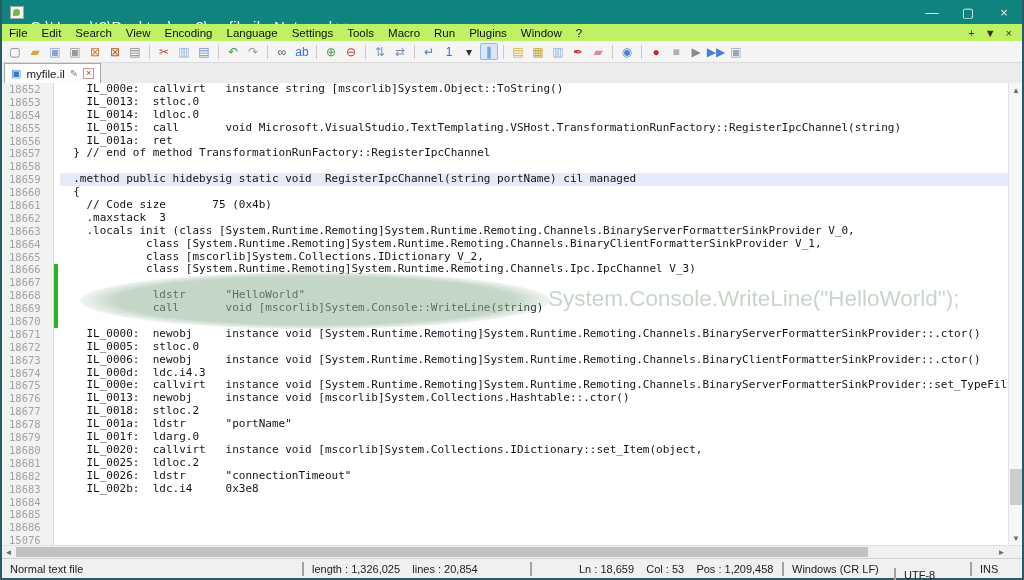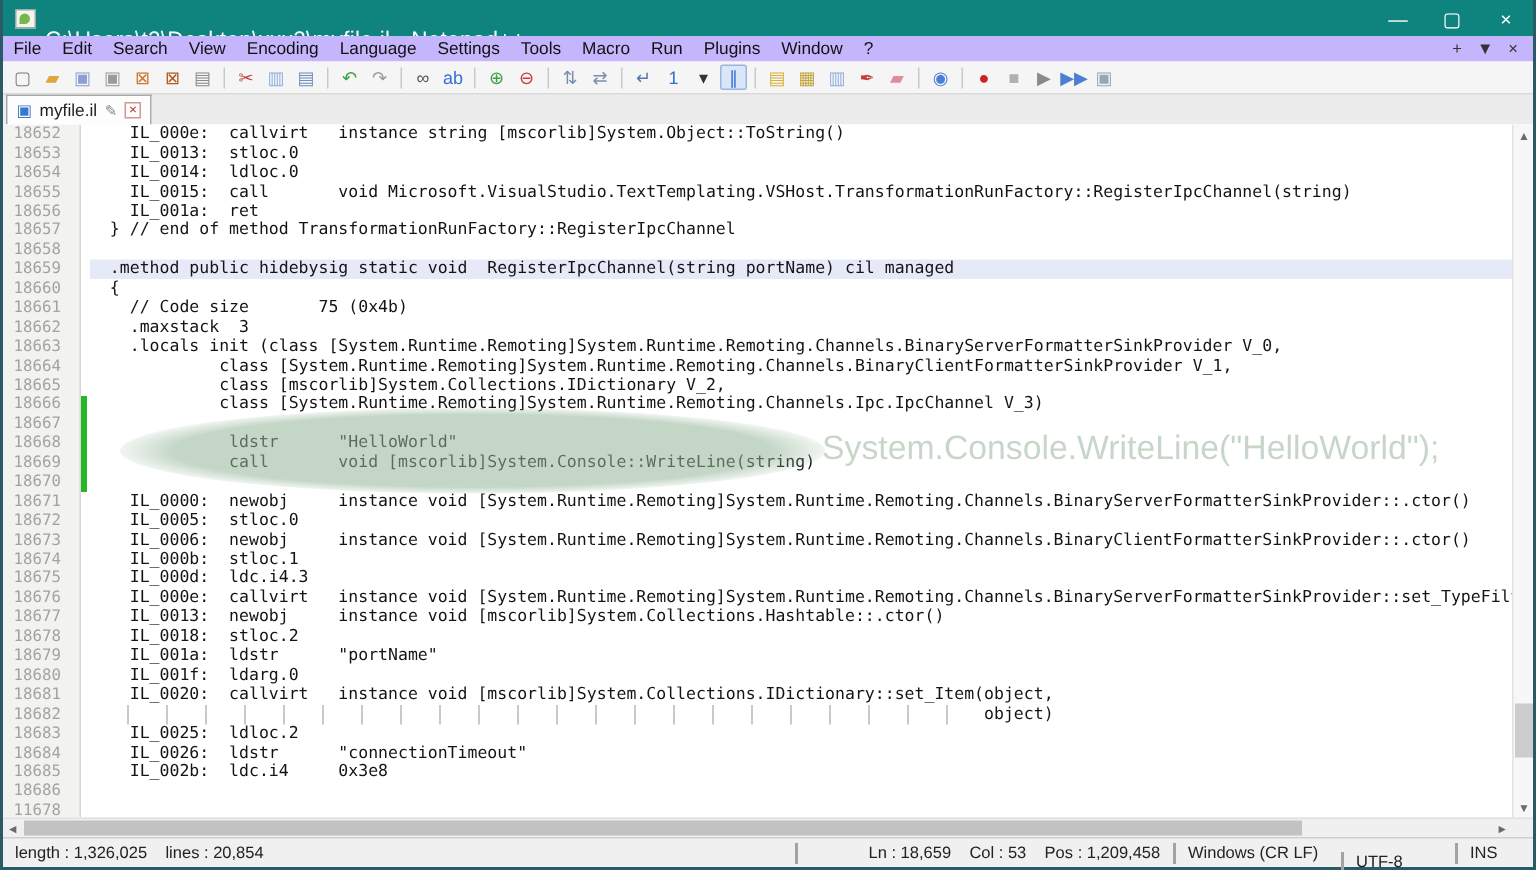--- a/index.html
+++ b/index.html
@@ -12,21 +12,21 @@
 
   
   .titlebar { height:24px; background:#0f837d; display:flex; align-items:center; color:#fff; flex:0 0 auto; }
   .app-icon { width:14px; height:13px; margin:0 6px 0 8px; background:#f4f4ef; border:1px solid #9aa; position:relative; }
   .app-icon::after { content:""; position:absolute; left:2px; top:2px; width:7px; height:7px; background:#76b74a; border-radius:50% 50% 50% 0; }
   .title-text { font-size:15px; letter-spacing:.2px;margin-top:28px; }
   .win-controls { margin-left:auto; display:flex; height:100%; }
   .win-btn { width:36px; height:100%; display:flex; align-items:center; justify-content:center; font-size:13px; color:#fff; }
 
   
-  .menubar { height:17px; background:#c4b5fd; display:flex; align-items:center; font-size:11.5px; color:#111; flex:0 0 auto; }
+  .menubar { height:17px; background:#bef264; display:flex; align-items:center; font-size:11.5px; color:#111; flex:0 0 auto; }
   .menu-item { padding:1px 7px; }
   .menu-right { margin-left:auto; display:flex; align-items:center; gap:10px; padding-right:10px; color:#333; font-size:11px; }
 
   
   .toolbar { height:21px; background:#f5f5f5; display:flex; align-items:center; padding-left:3px; flex:0 0 auto; }
   .tb-icon { width:18px; height:17px; display:flex; align-items:center; justify-content:center; font-size:12px; line-height:1; margin:0 1px; }
   .tb-icon.pressed { border:1px solid #9ab6e0; background:#dbe7f7; border-radius:2px; }
   .tb-sep { width:1px; height:14px; background:#c9c9c9; margin:0 4px; }
 
   
@@ -190,21 +190,21 @@
         <div class="ln">18677</div>
         <div class="ln">18678</div>
         <div class="ln">18679</div>
         <div class="ln">18680</div>
         <div class="ln">18681</div>
         <div class="ln">18682</div>
         <div class="ln">18683</div>
         <div class="ln">18684</div>
         <div class="ln">18685</div>
         <div class="ln">18686</div>
-        <div class="ln">11678</div>
+        <div class="ln">15076</div>
       </div>
     <div class="change-margin" id="change-margin">
         <div class="change-bar" style="top: 180.6px; height: 64.5px;"></div>
       </div>
     <div class="code-area" id="code-area">
       <div class="ellipse-highlight" style="left:20px; top:189px; width:470px; height:57px;"></div>
       <div class="watermark" style="left:488px; top:203px;">System.Console.WriteLine("HelloWorld");</div>
     <div class="code-line">    IL_000e:  callvirt   instance string [mscorlib]System.Object::ToString()</div>
         <div class="code-line">    IL_0013:  stloc.0</div>
         <div class="code-line">    IL_0014:  ldloc.0</div>
@@ -220,47 +220,46 @@
         <div class="code-line">             class [System.Runtime.Remoting]System.Runtime.Remoting.Channels.BinaryClientFormatterSinkProvider V_1,</div>
         <div class="code-line">             class [mscorlib]System.Collections.IDictionary V_2,</div>
         <div class="code-line">             class [System.Runtime.Remoting]System.Runtime.Remoting.Channels.Ipc.IpcChannel V_3)</div>
         <div class="code-line"></div>
         <div class="code-line">              ldstr      "HelloWorld"</div>
         <div class="code-line">              call       void [mscorlib]System.Console::WriteLine(string)</div>
         <div class="code-line"></div>
         <div class="code-line">    IL_0000:  newobj     instance void [System.Runtime.Remoting]System.Runtime.Remoting.Channels.BinaryServerFormatterSinkProvider::.ctor()</div>
         <div class="code-line">    IL_0005:  stloc.0</div>
         <div class="code-line">    IL_0006:  newobj     instance void [System.Runtime.Remoting]System.Runtime.Remoting.Channels.BinaryClientFormatterSinkProvider::.ctor()</div>
-        <div class="code-line">    IL_000b:  stloc.1</div>
         <div class="code-line">    IL_000d:  ldc.i4.3</div>
         <div class="code-line">    IL_000e:  callvirt   instance void [System.Runtime.Remoting]System.Runtime.Remoting.Channels.BinaryServerFormatterSinkProvider::set_TypeFilte</div>
         <div class="code-line">    IL_0013:  newobj     instance void [mscorlib]System.Collections.Hashtable::.ctor()</div>
         <div class="code-line">    IL_0018:  stloc.2</div>
         <div class="code-line">    IL_001a:  ldstr      "portName"</div>
         <div class="code-line">    IL_001f:  ldarg.0</div>
         <div class="code-line">    IL_0020:  callvirt   instance void [mscorlib]System.Collections.IDictionary::set_Item(object,</div>
-        <div class="code-line guides">                                                                                          object)</div>
         <div class="code-line">    IL_0025:  ldloc.2</div>
         <div class="code-line">    IL_0026:  ldstr      "connectionTimeout"</div>
         <div class="code-line">    IL_002b:  ldc.i4     0x3e8</div>
       </div>
     <div class="vscroll">
       <div class="arr up">▲</div>
       <div class="thumb" style="top:386px; height:36px;"></div>
       <div class="arr down">▼</div>
     </div>
   </div>
 
   <div class="hscroll">
     <div class="arr left">◄</div>
     <div class="thumb"></div>
     <div class="arr right">►</div>
   </div>
 
   <div class="statusbar">
+    <div class="sb-seg">Normal text file</div>
     <div class="sb-seg sb-len">length : 1,326,025    lines : 20,854</div>
     <div class="sb-seg sb-cur">Ln : 18,659    Col : 53    Pos : 1,209,458</div>
     <div class="sb-seg sb-eol">Windows (CR LF)</div>
     <div class="sb-seg sb-enc">UTF-8</div>
     <div class="sb-seg sb-ins">INS</div>
   </div>
 
 </div>
 
 </body></html>

